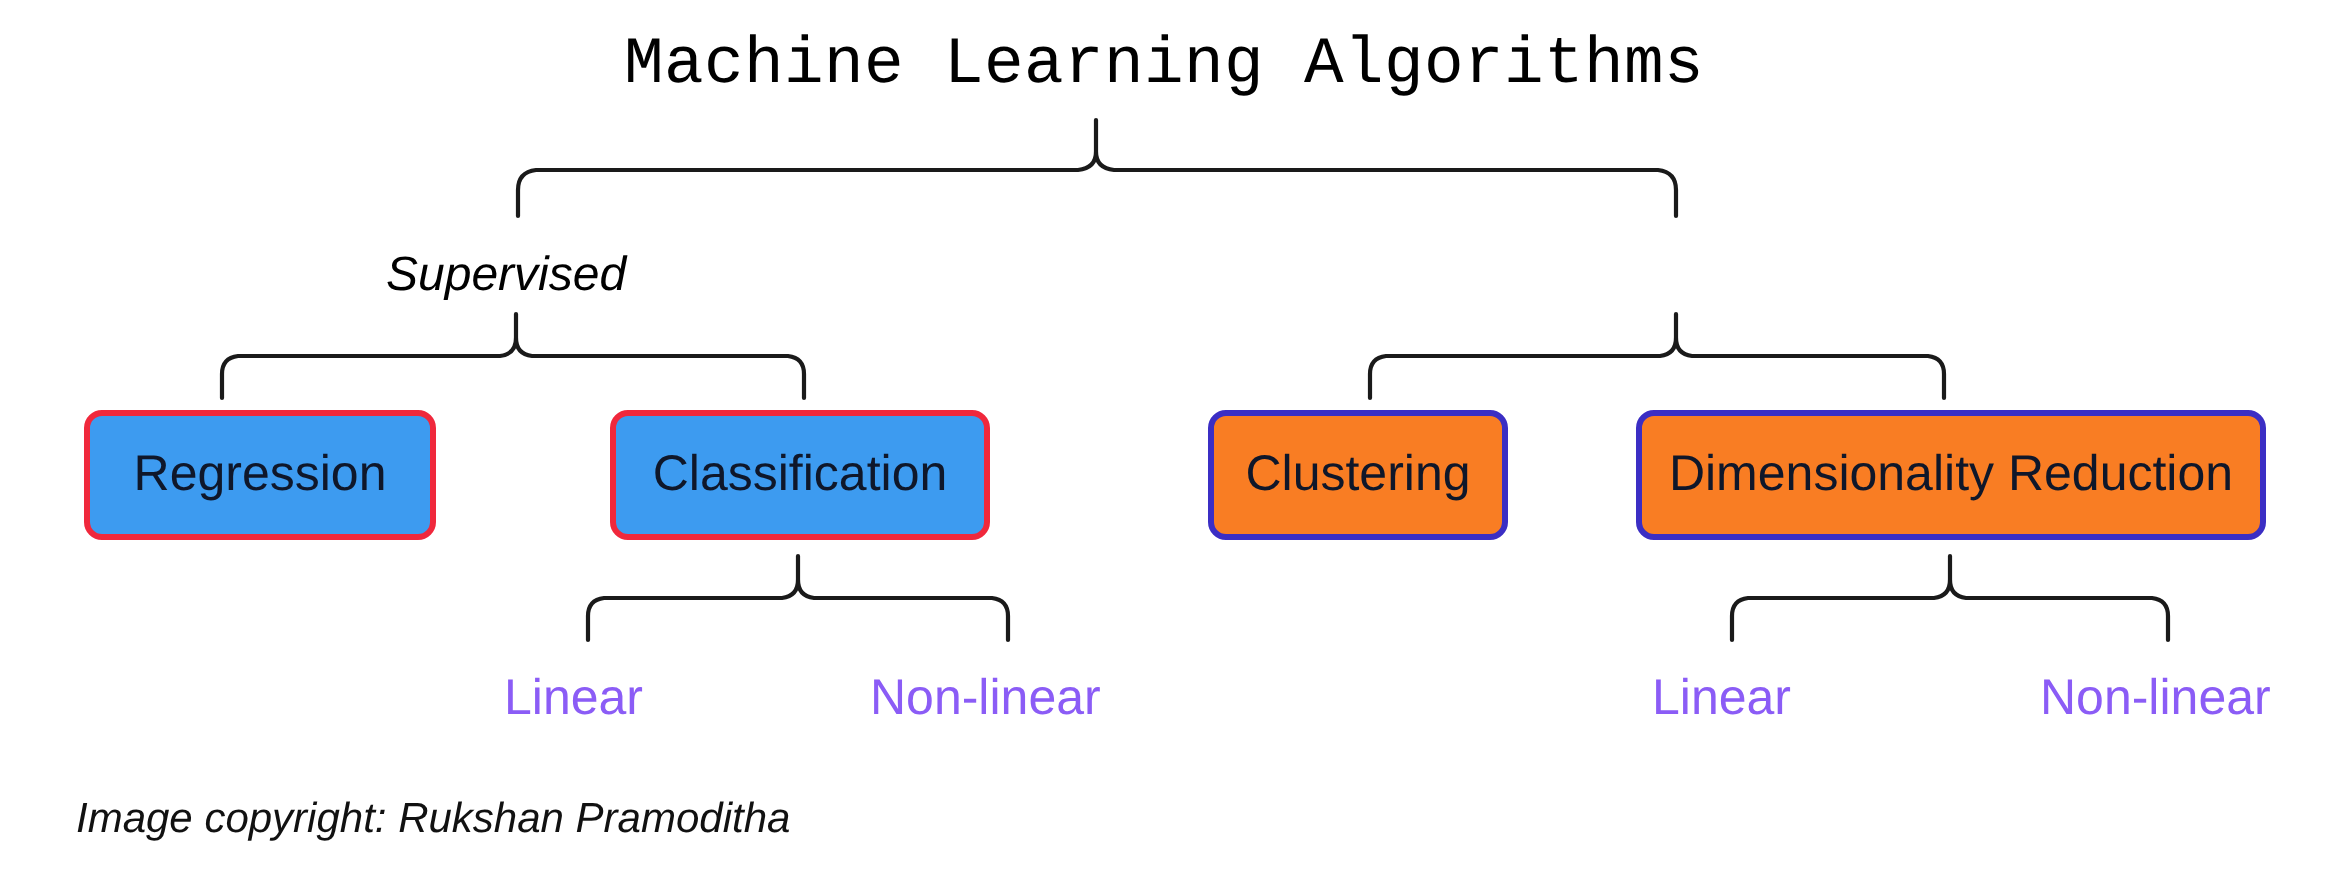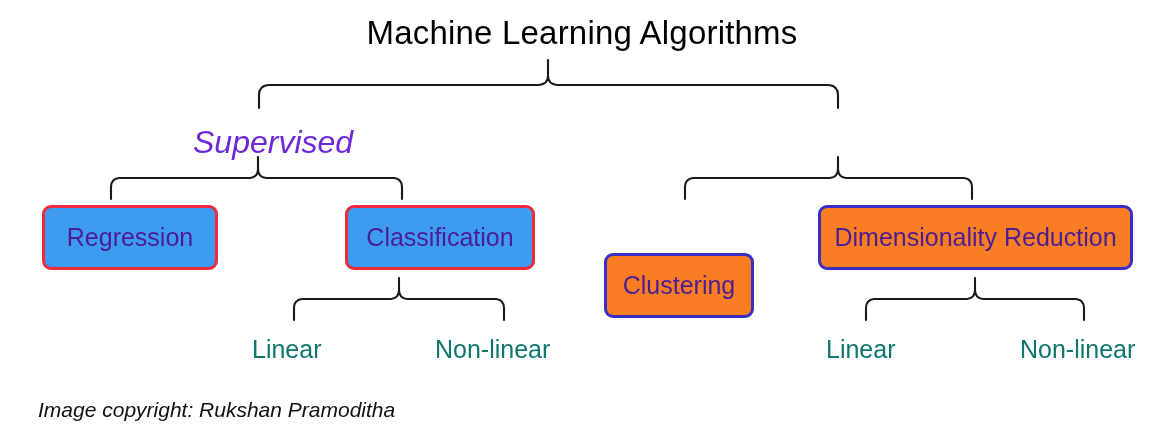--- a/index.html
+++ b/index.html
@@ -23,57 +23,57 @@
     height: 448px;
   }
   .title {
     position: absolute;
     left: 0;
     top: 14px;
     width: 1164px;
     text-align: center;
     font-size: 33px;
     color: #000000;
-    font-family: Liberation Sans, sans-serif;
+    font-family: Liberation Mono, monospace;
     font-weight: 400;
     letter-spacing: 0.2px;
   }
   .branch-label {
     position: absolute;
-    font-size: 32px;
+    font-size: 24px;
     font-style: italic;
-    color: #6d28d9;
+    color: #000000;
     font-family: "Liberation Sans", sans-serif;
     white-space: nowrap;
   }
   .node-box {
     position: absolute;
     box-sizing: border-box;
     border-radius: 9px;
     display: flex;
     align-items: center;
     justify-content: center;
-    color: #4c1d95;
+    color: #0f172a;
     font-size: 25px;
     font-family: "Liberation Sans", sans-serif;
     white-space: nowrap;
     line-height: 1;
   }
   .node-blue {
     background: #3d9bf0;
     border: 3px solid #f0283c;
   }
   .node-orange {
     background: #f97d23;
     border: 3px solid #3b2ec4;
   }
   .leaf-label {
     position: absolute;
     font-size: 25px;
-    color: #0f766e;
+    color: #8b5cf6;
     font-family: "Liberation Sans", sans-serif;
     white-space: nowrap;
   }
   .credit {
     position: absolute;
     left: 38px;
     top: 398px;
     font-size: 21px;
     font-style: italic;
     color: #111111;
@@ -149,25 +149,25 @@
 
   <div class="title">Machine Learning Algorithms</div>
 
   <div class="branch-label" style="left:193px; top:124px;">Supervised</div>
 
 
   <div class="node-box node-blue" style="left:42px; top:205px; width:176px; height:65px;">
     <span>Regression</span>
   </div>
 
-  <div class="node-box node-blue" style="left:305px; top:205px; width:190px; height:65px;margin-left:40px;">
+  <div class="node-box node-blue" style="left:305px; top:205px; width:190px; height:65px;">
     <span>Classification</span>
   </div>
 
-  <div class="node-box node-orange" style="left:604px; top:205px; width:150px; height:65px;margin-top:48px;">
+  <div class="node-box node-orange" style="left:604px; top:205px; width:150px; height:65px;">
     <span>Clustering</span>
   </div>
 
   <div class="node-box node-orange" style="left:818px; top:205px; width:315px; height:65px;justify-content:center;">
     <span>Dimensionality Reduction</span>
   </div>
 
   <div class="leaf-label" style="left:252px; top:335px;">Linear</div>
 
   <div class="leaf-label" style="left:435px; top:335px;">Non-linear</div>

